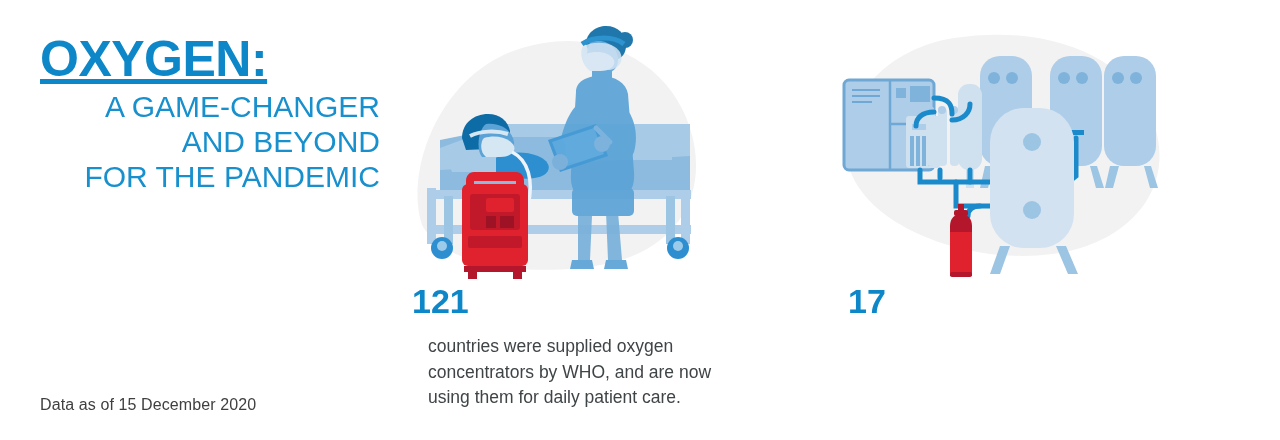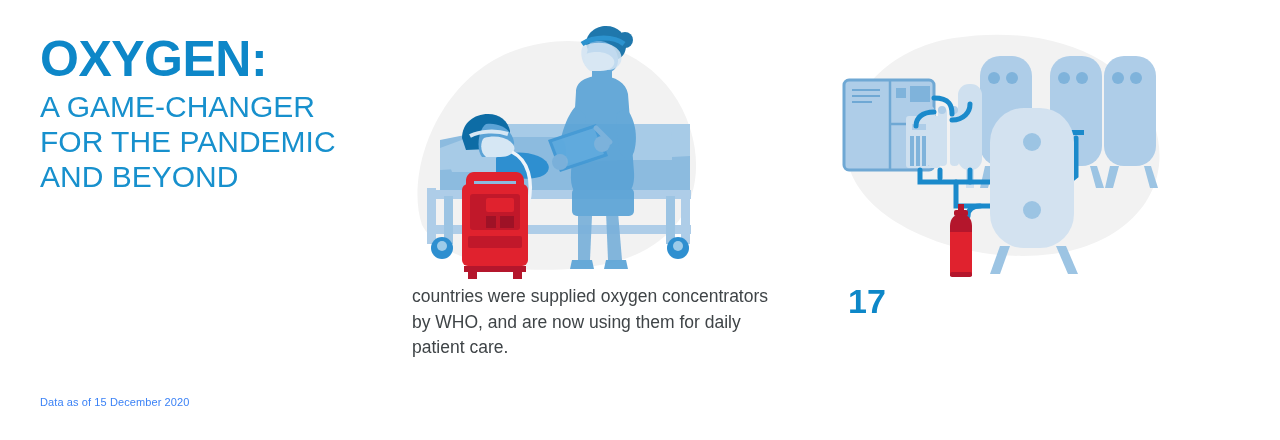--- a/index.html
+++ b/index.html
@@ -27,77 +27,78 @@
     top: 34px;
     width: 340px;
   }
   #title-main {
     font-size: 50px;
     font-weight: bold;
     line-height: 1.02;
     letter-spacing: -0.5px;
     color: #0d87c8;
     margin: 0 0 4px 0;
+    text-decoration: underline;
   }
   #title-sub {
     font-size: 30px;
     font-weight: normal;
     line-height: 1.17;
     letter-spacing: 0px;
     color: #1790cd;
     margin: 0;
   }
-  #title-sub .sub-line { display: block; white-space: nowrap; }
+  #title-sub .sub-line { display: block; white-space: nowrap; text-align: right; }
 
   #data-note {
     position: absolute;
     left: 40px;
     top: 396px;
-    font-size: 11px;
-    color: #3b82f6;
+    font-size: 16px;
+    color: #404040;
     letter-spacing: 0.1px;
   }
 
   
   .stat-block { position: absolute; }
   #stat-block-1 { left: 412px; top: 284px; width: 360px; }
   #stat-block-2 { left: 848px; top: 284px; width: 330px; }
 
   .stat-number {
     font-size: 34px;
     font-weight: bold;
     color: #0d87c8;
     line-height: 1;
     margin: 0 0 9px 0;
     letter-spacing: 0px;
   }
   .stat-text {
     font-size: 17.5px;
     line-height: 1.46;
     color: #3f4447;
-    margin: 0;
+    margin: 16px;
   }
 
   
   .illustration { position: absolute; }
   #illustration-bed   { left: 400px; top: 20px; width: 320px; height: 265px; }
   #illustration-plant { left: 830px; top: 20px; width: 350px; height: 265px; }
   .illustration svg { display: block; width: 100%; height: 100%; }
 </style>
 </head>
 <body>
 
 <div id="page">
 
   <div id="headline-block">
     <h1 id="title-main">OXYGEN:</h1>
     <div id="title-sub">
       <span class="sub-line">A GAME-CHANGER</span>
+      <span class="sub-line">AND BEYOND</span>
       <span class="sub-line">FOR THE PANDEMIC</span>
-      <span class="sub-line">AND BEYOND</span>
     </div>
   </div>
 
   <div id="data-note">Data as of 15 December 2020</div>
 
   <div class="illustration" id="illustration-bed">
     <svg viewBox="0 0 320 265" xmlns="http://www.w3.org/2000/svg">
 
       <path d="M22 205 C4 150 40 56 116 30 C196 3 268 40 290 108 C312 178 272 231 206 244 C140 257 46 250 22 205 Z" fill="#f2f2f2"></path>
 
@@ -283,20 +284,21 @@
         <rect x="128" y="184" width="6" height="8" fill="#b4162c"></rect>
         <rect x="124" y="190" width="14" height="6" rx="2" fill="#b4162c"></rect>
         <path d="M120 206 C120 198 125 194 131 194 C137 194 142 198 142 206 L142 250 L120 250 Z" fill="#b4162c"></path>
         <rect x="120" y="212" width="22" height="44" fill="#e0222e"></rect>
         <rect x="120" y="252" width="22" height="5" rx="2" fill="#b4162c"></rect>
       </g>
     </svg>
   </div>
 
   <div class="stat-block" id="stat-block-1">
+    <div class="stat-number">121</div>
     <p class="stat-text">countries were supplied oxygen concentrators by WHO, and are now using them for daily patient care.</p>
   </div>
 
   <div class="stat-block" id="stat-block-2">
     <div class="stat-number">17</div>
   </div>
 
 </div>
 
 </body></html>

